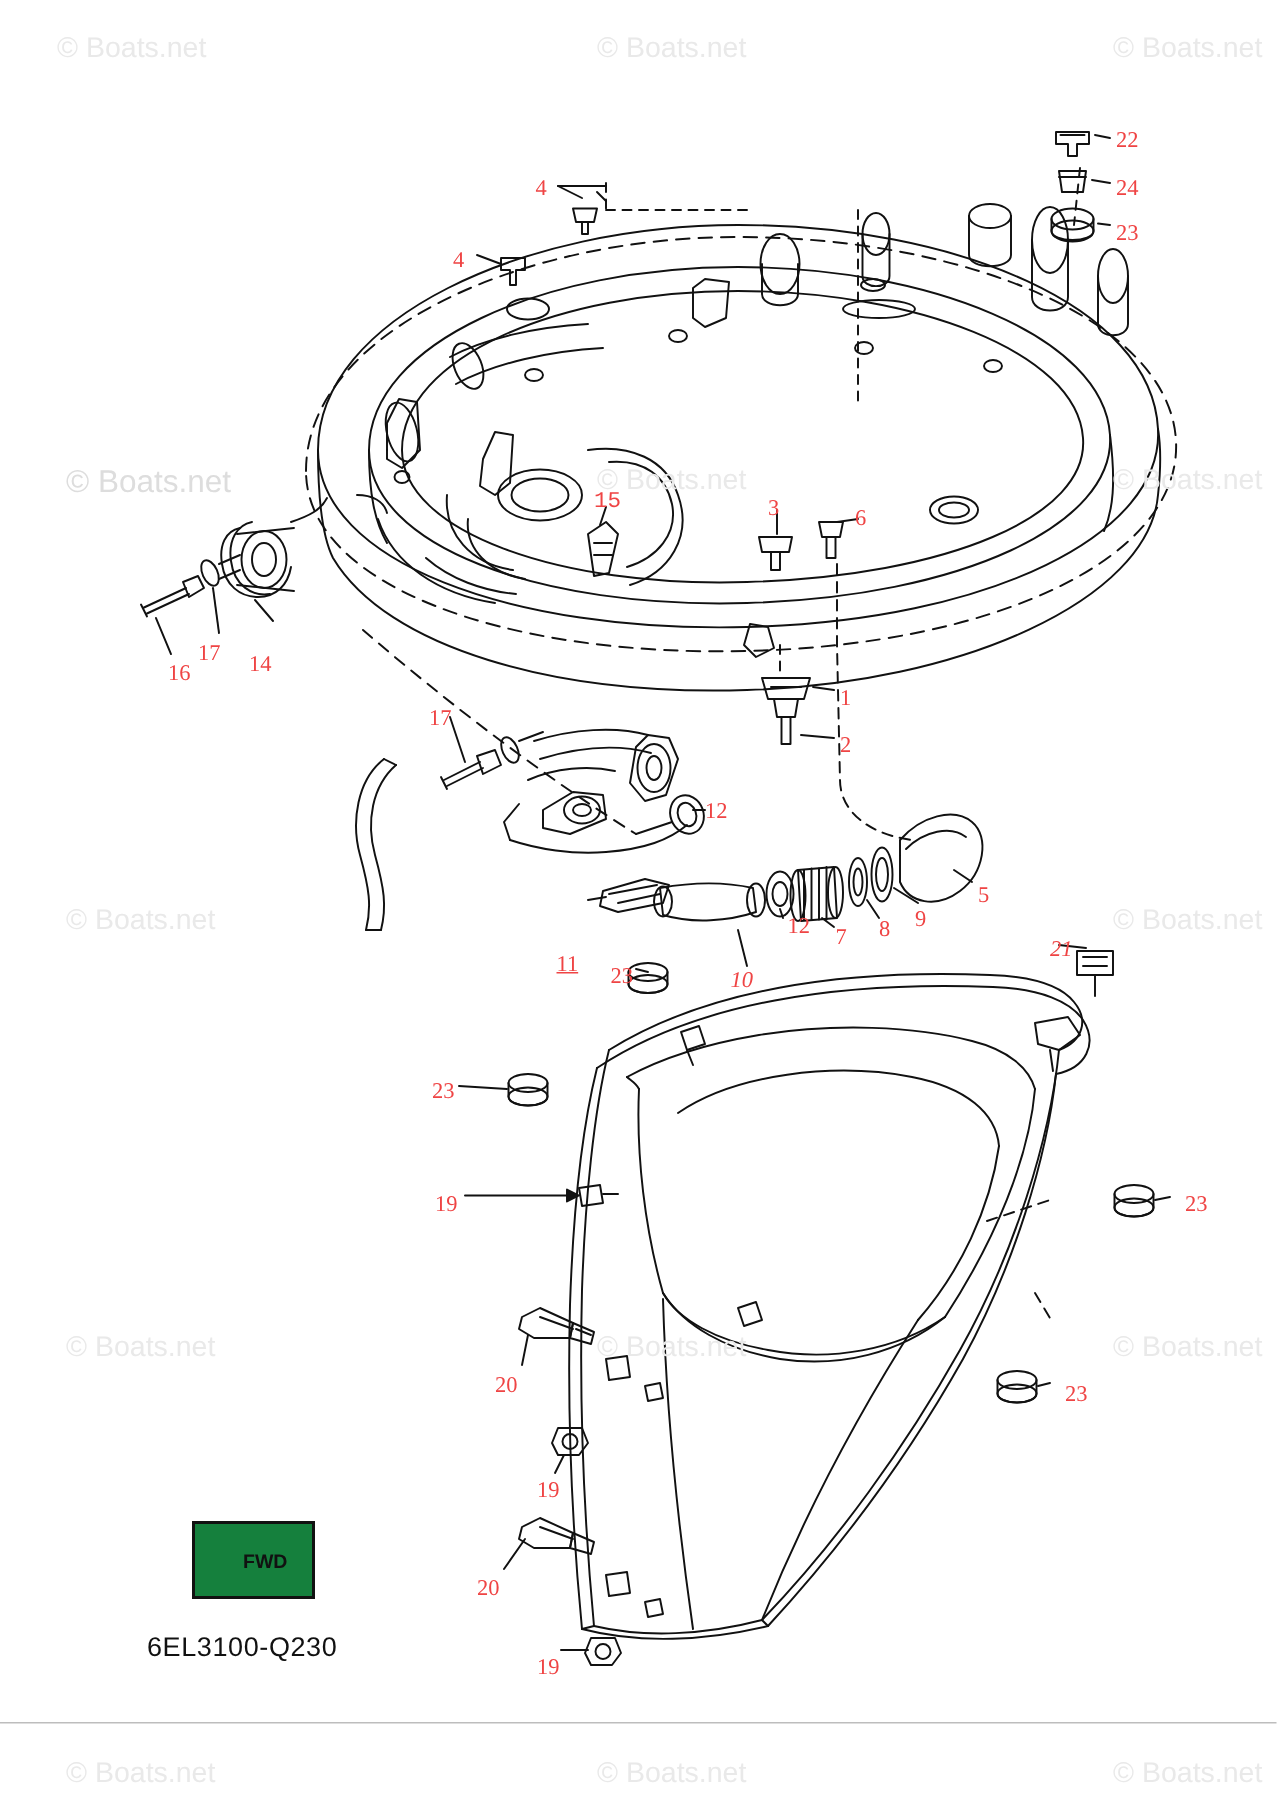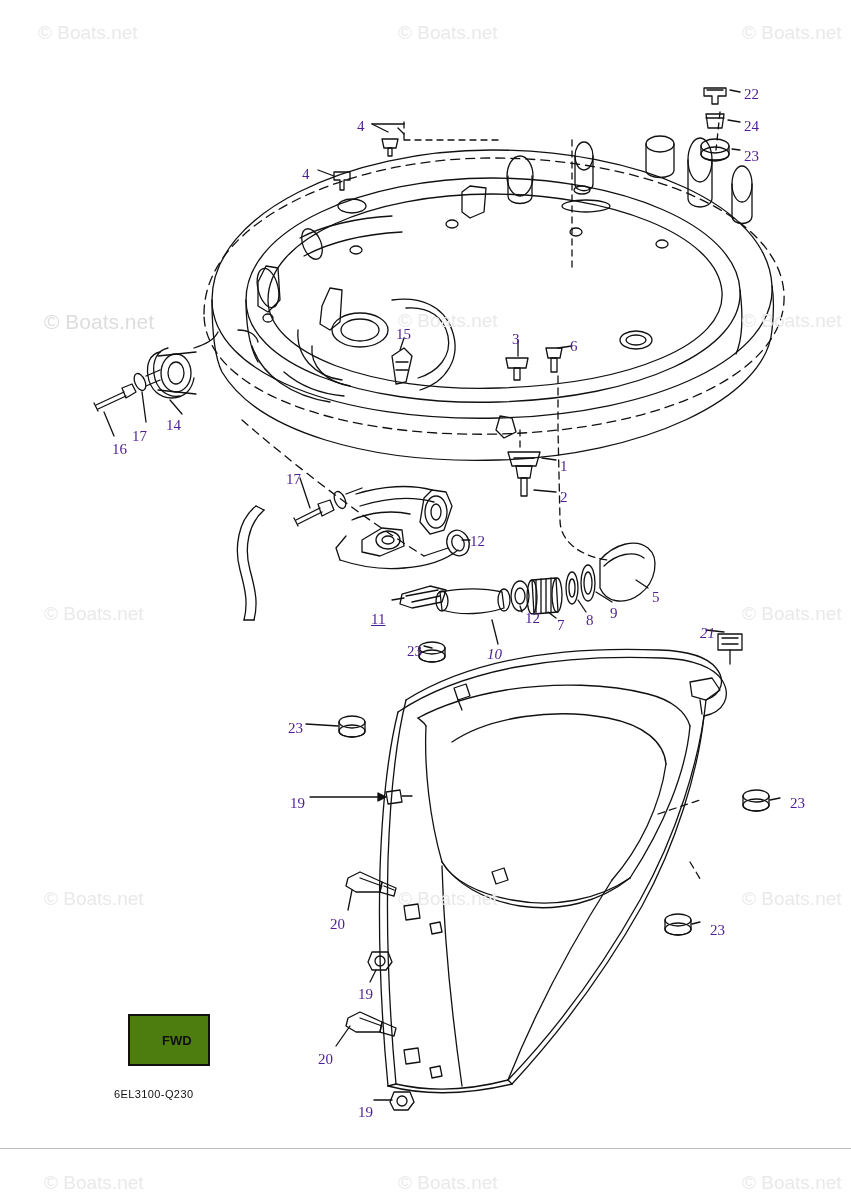--- a/index.html
+++ b/index.html
@@ -21,39 +21,38 @@
     user-select:none;
   }
   .wm.big{
     color:#dddddd;
     font-size:21px;
   }
 
   .callout{
     position:absolute;
     font-size:15px;
-    color:#4c1d95;
+    color:#ef4444;
     font-family:"Liberation Serif", serif;
     white-space:nowrap;
   }
 
   .partno{
     position:absolute;
-    font-size:11px;
+    font-size:18px;
     letter-spacing:.4px;
     color:#111;
     font-family:"Liberation Sans", sans-serif;
     white-space:nowrap;
-    margin-left:16px;
   }
 
   .fwdbox{
     position:absolute;
     border:2px solid #111;
-    background:#4d7c0f;
+    background:#15803d;
   }
   .fwdbox .lbl{
     position:absolute;
     font-size:13px;
     font-weight:bold;
     font-family:"Liberation Sans", sans-serif;
     color:#111;
   }
 
   .footer{
@@ -382,36 +381,36 @@
 
   <div class="wm" style="left:44px;top:1172px;">© Boats.net</div>
   <div class="wm" style="left:398px;top:1172px;">© Boats.net</div>
   <div class="wm" style="left:742px;top:1172px;">© Boats.net</div>
 
   <div class="callout" style="left:744px;top:86px;">22</div>
   <div class="callout" style="left:744px;top:118px;">24</div>
   <div class="callout" style="left:744px;top:148px;">23</div>
   <div class="callout" style="left:357px;top:118px;">4</div>
   <div class="callout" style="left:302px;top:166px;">4</div>
-  <div class="callout" style="left:396px;top:326px;">15</div>
+  <div class="callout" style="left:396px;top:326px;font-family:Liberation Mono, monospace;">15</div>
   <div class="callout" style="left:512px;top:331px;">3</div>
   <div class="callout" style="left:570px;top:338px;">6</div>
-  <div class="callout" style="left:166px;top:417px;">14</div>
+  <div class="callout" style="left:166px;top:435px;">14</div>
   <div class="callout" style="left:132px;top:428px;">17</div>
   <div class="callout" style="left:112px;top:441px;">16</div>
   <div class="callout" style="left:560px;top:458px;">1</div>
   <div class="callout" style="left:560px;top:489px;">2</div>
   <div class="callout" style="left:286px;top:471px;">17</div>
   <div class="callout" style="left:470px;top:533px;">12</div>
   <div class="callout" style="left:652px;top:589px;">5</div>
   <div class="callout" style="left:610px;top:605px;">9</div>
   <div class="callout" style="left:586px;top:612px;">8</div>
   <div class="callout" style="left:557px;top:617px;">7</div>
   <div class="callout" style="left:525px;top:610px;">12</div>
-  <div class="callout" style="left:371px;top:611px;text-decoration:underline;">11</div>
+  <div class="callout" style="left:371px;top:635px;text-decoration:underline;">11</div>
   <div class="callout" style="left:487px;top:646px;font-style:italic;">10</div>
   <div class="callout" style="left:407px;top:643px;">23</div>
   <div class="callout" style="left:700px;top:625px;font-style:italic;">21</div>
   <div class="callout" style="left:288px;top:720px;">23</div>
   <div class="callout" style="left:290px;top:795px;">19</div>
   <div class="callout" style="left:790px;top:795px;">23</div>
   <div class="callout" style="left:330px;top:916px;">20</div>
   <div class="callout" style="left:710px;top:922px;">23</div>
   <div class="callout" style="left:358px;top:986px;">19</div>
   <div class="callout" style="left:318px;top:1051px;">20</div>

